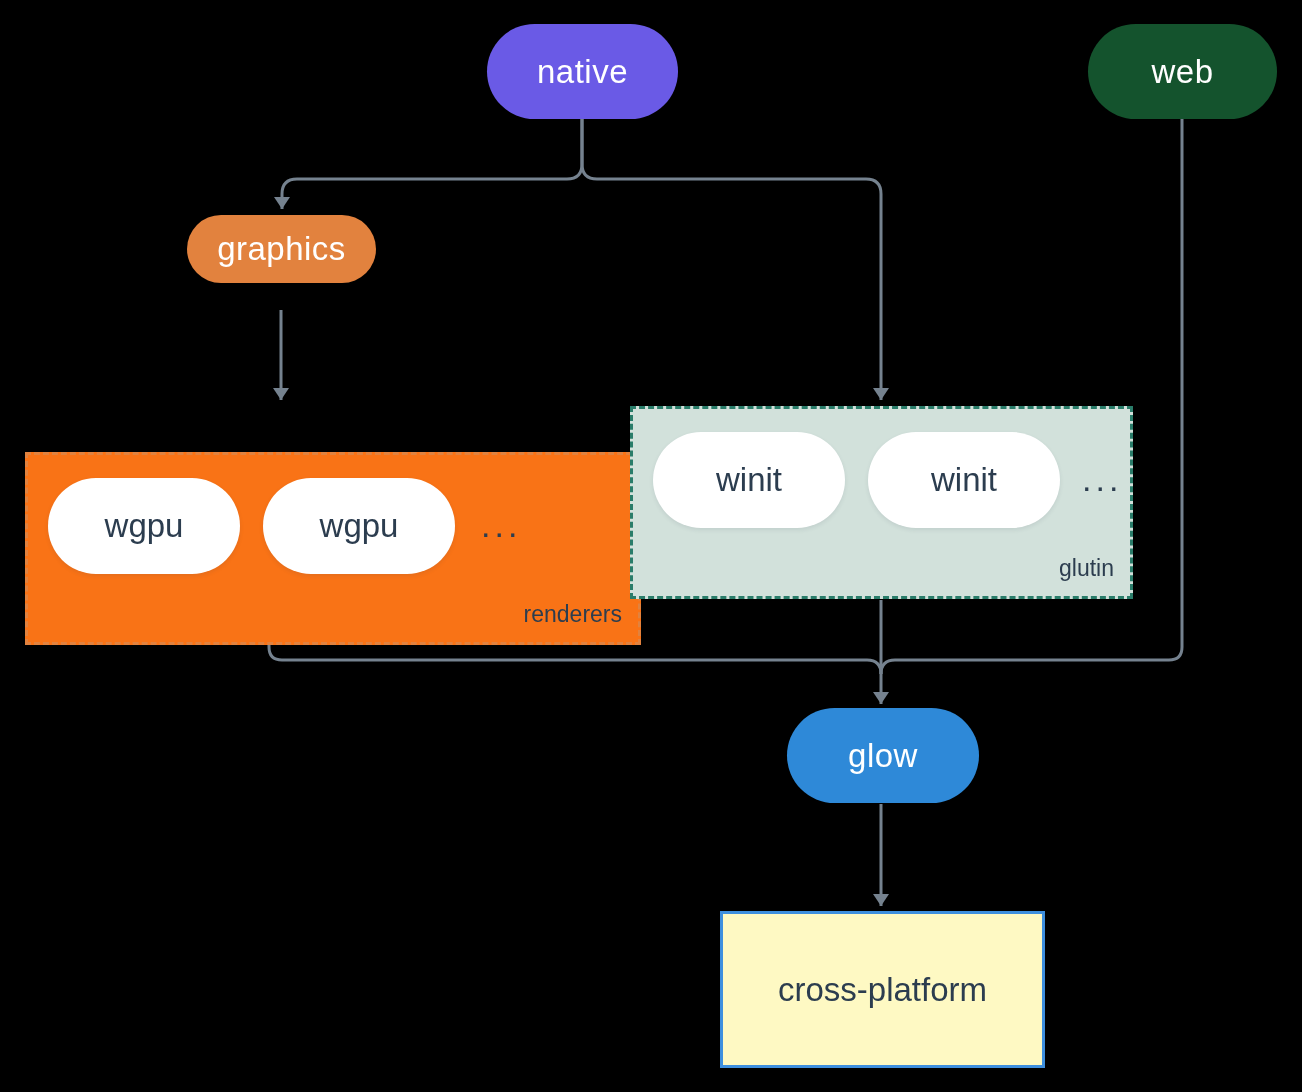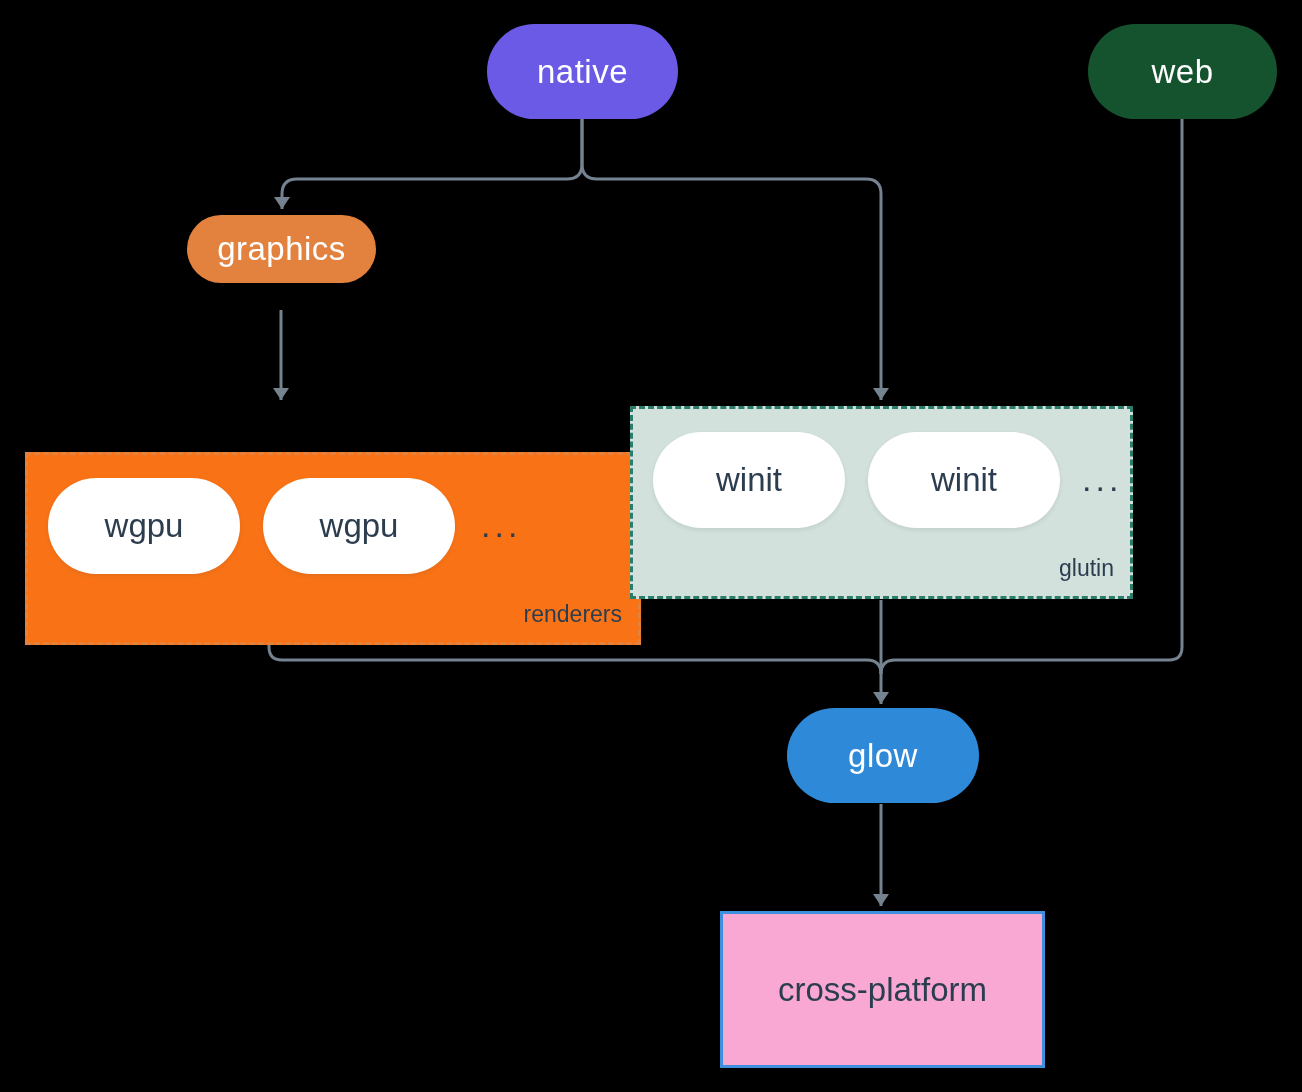--- a/index.html
+++ b/index.html
@@ -74,21 +74,21 @@
   .group .group-label {
     position: absolute;
     right: 16px; bottom: 14px;
     font-size: 23px;
     color: #2C3D4F;
   }
   .app-box {
     position: absolute;
     left: 720px; top: 911px;
     width: 325px; height: 157px;
-    background: #f9a8d4;
+    background: #fef9c3;
     border: 3px solid #3E8FDE;
     display: flex;
     flex-direction: column;
     align-items: center;
     justify-content: center;
     font-size: 33px;
     line-height: 47px;
     color: #2C3D4F;
     text-align: center;
   }

